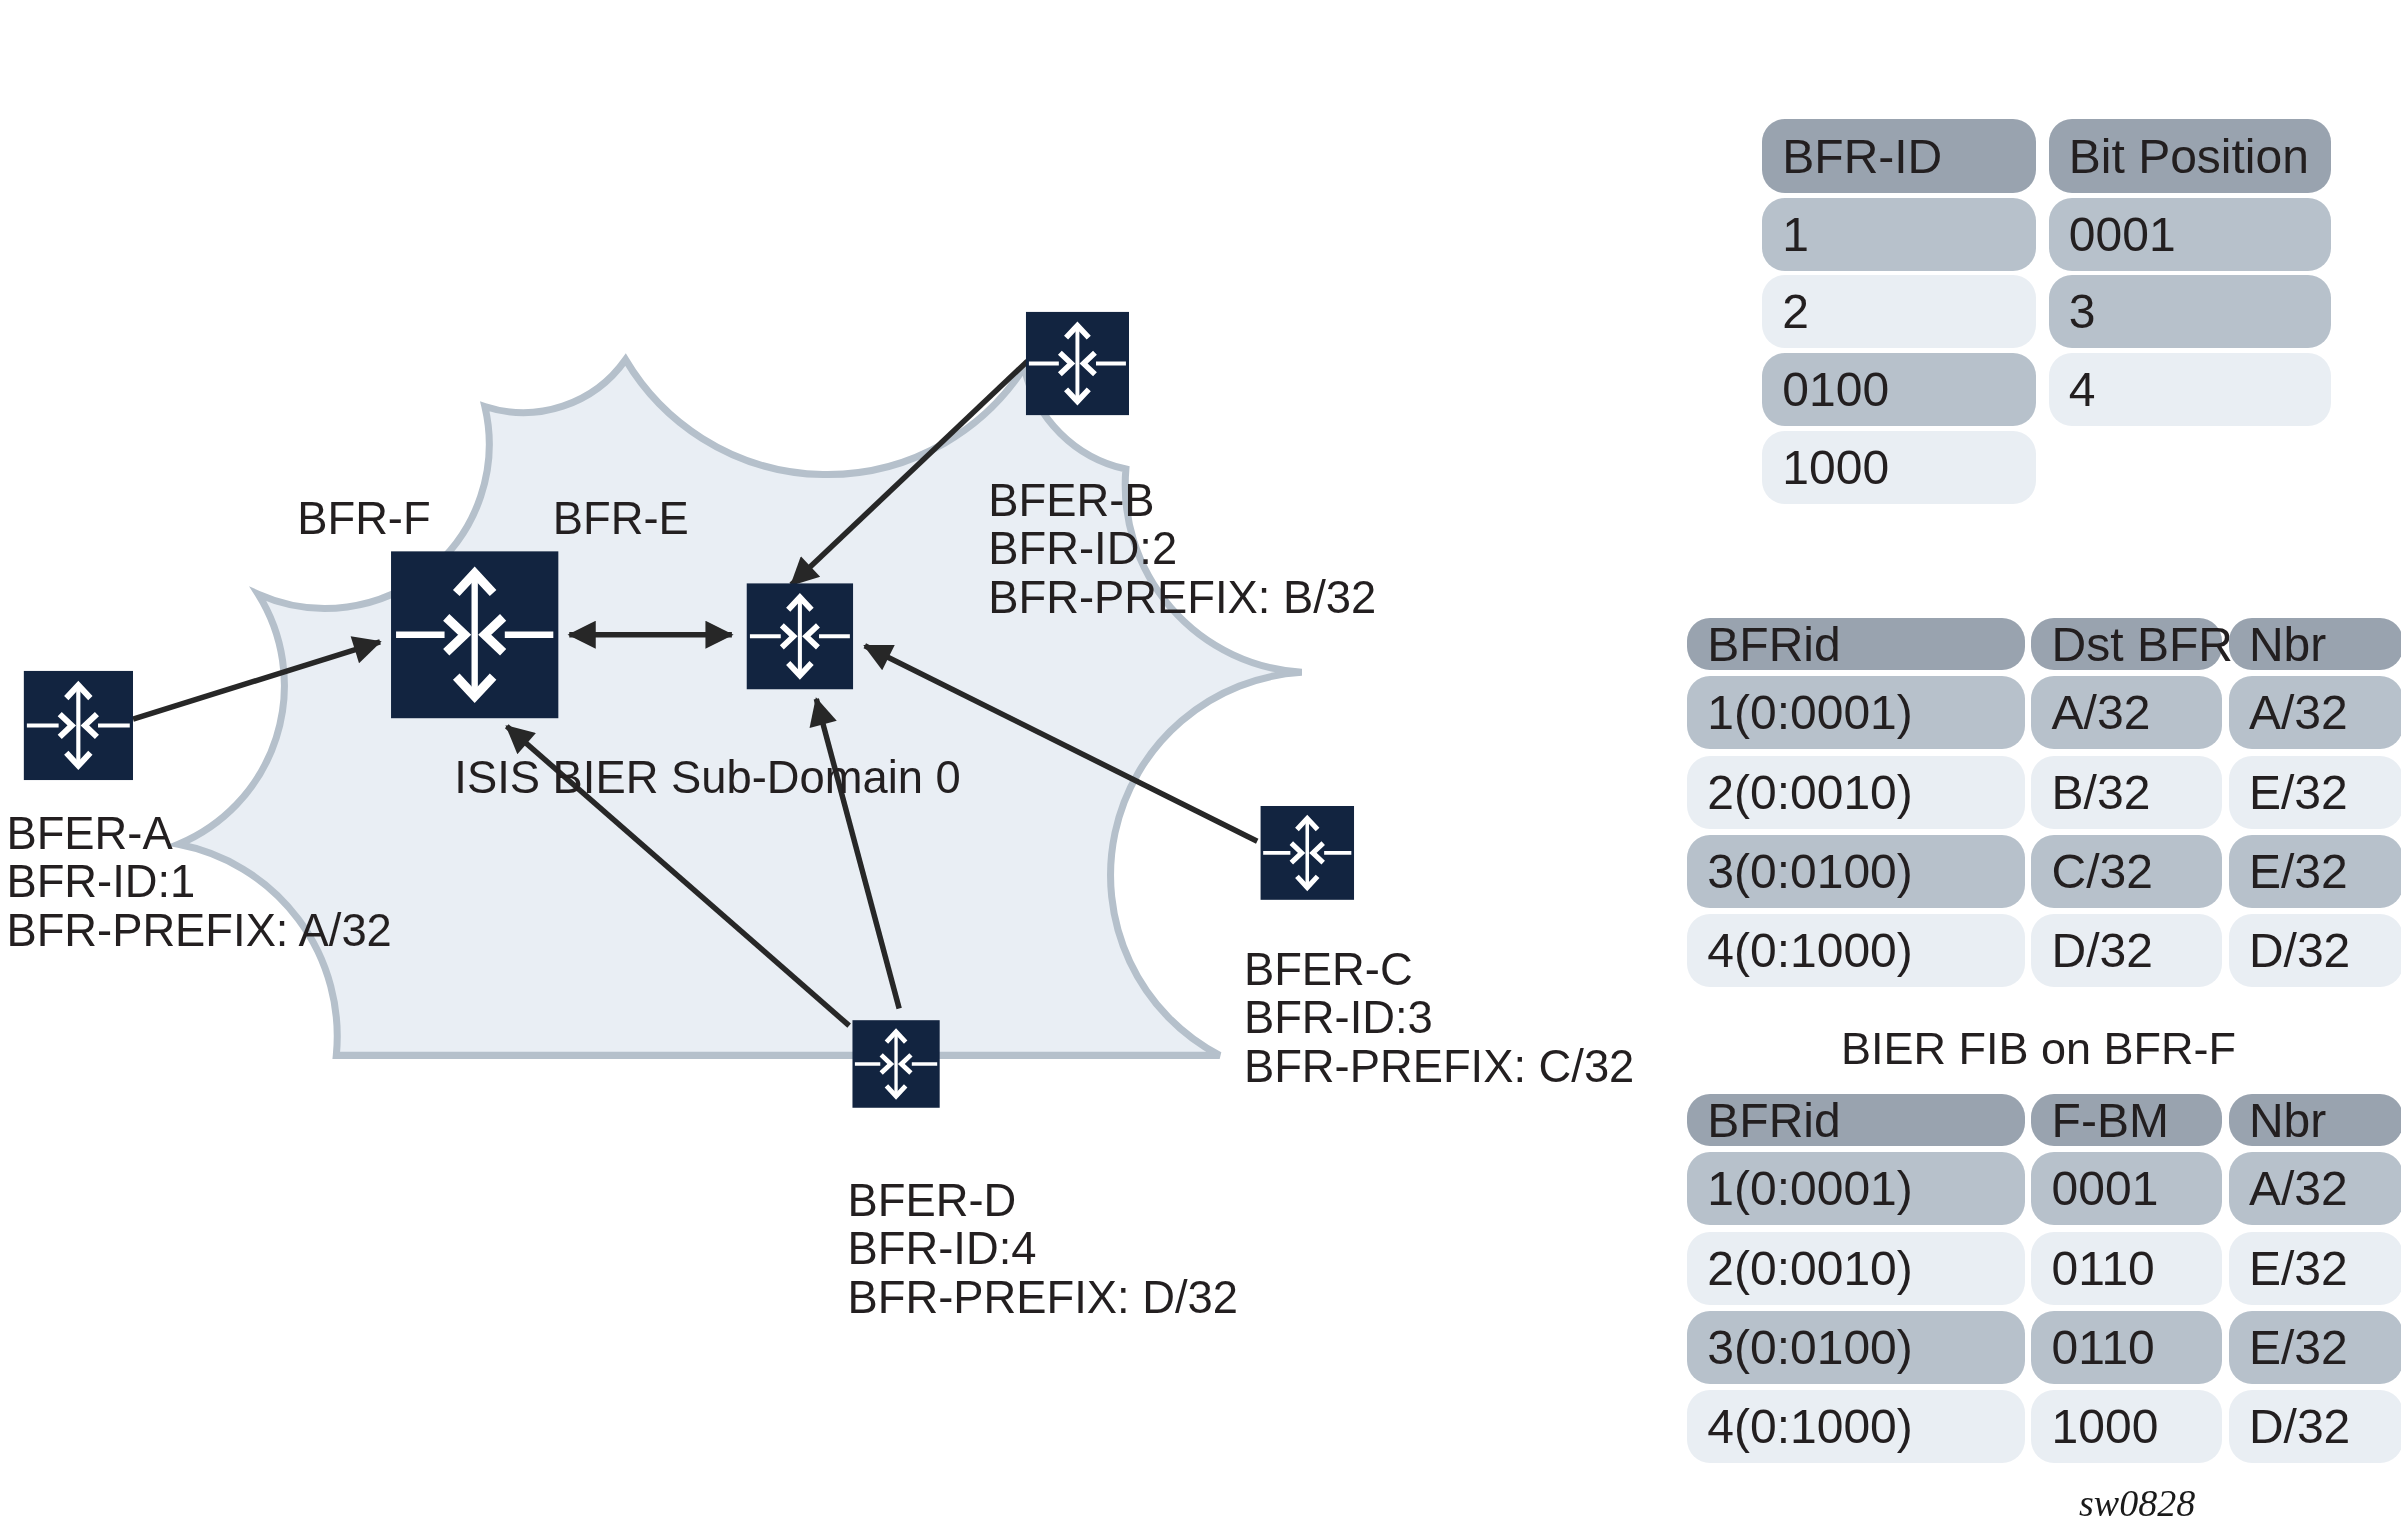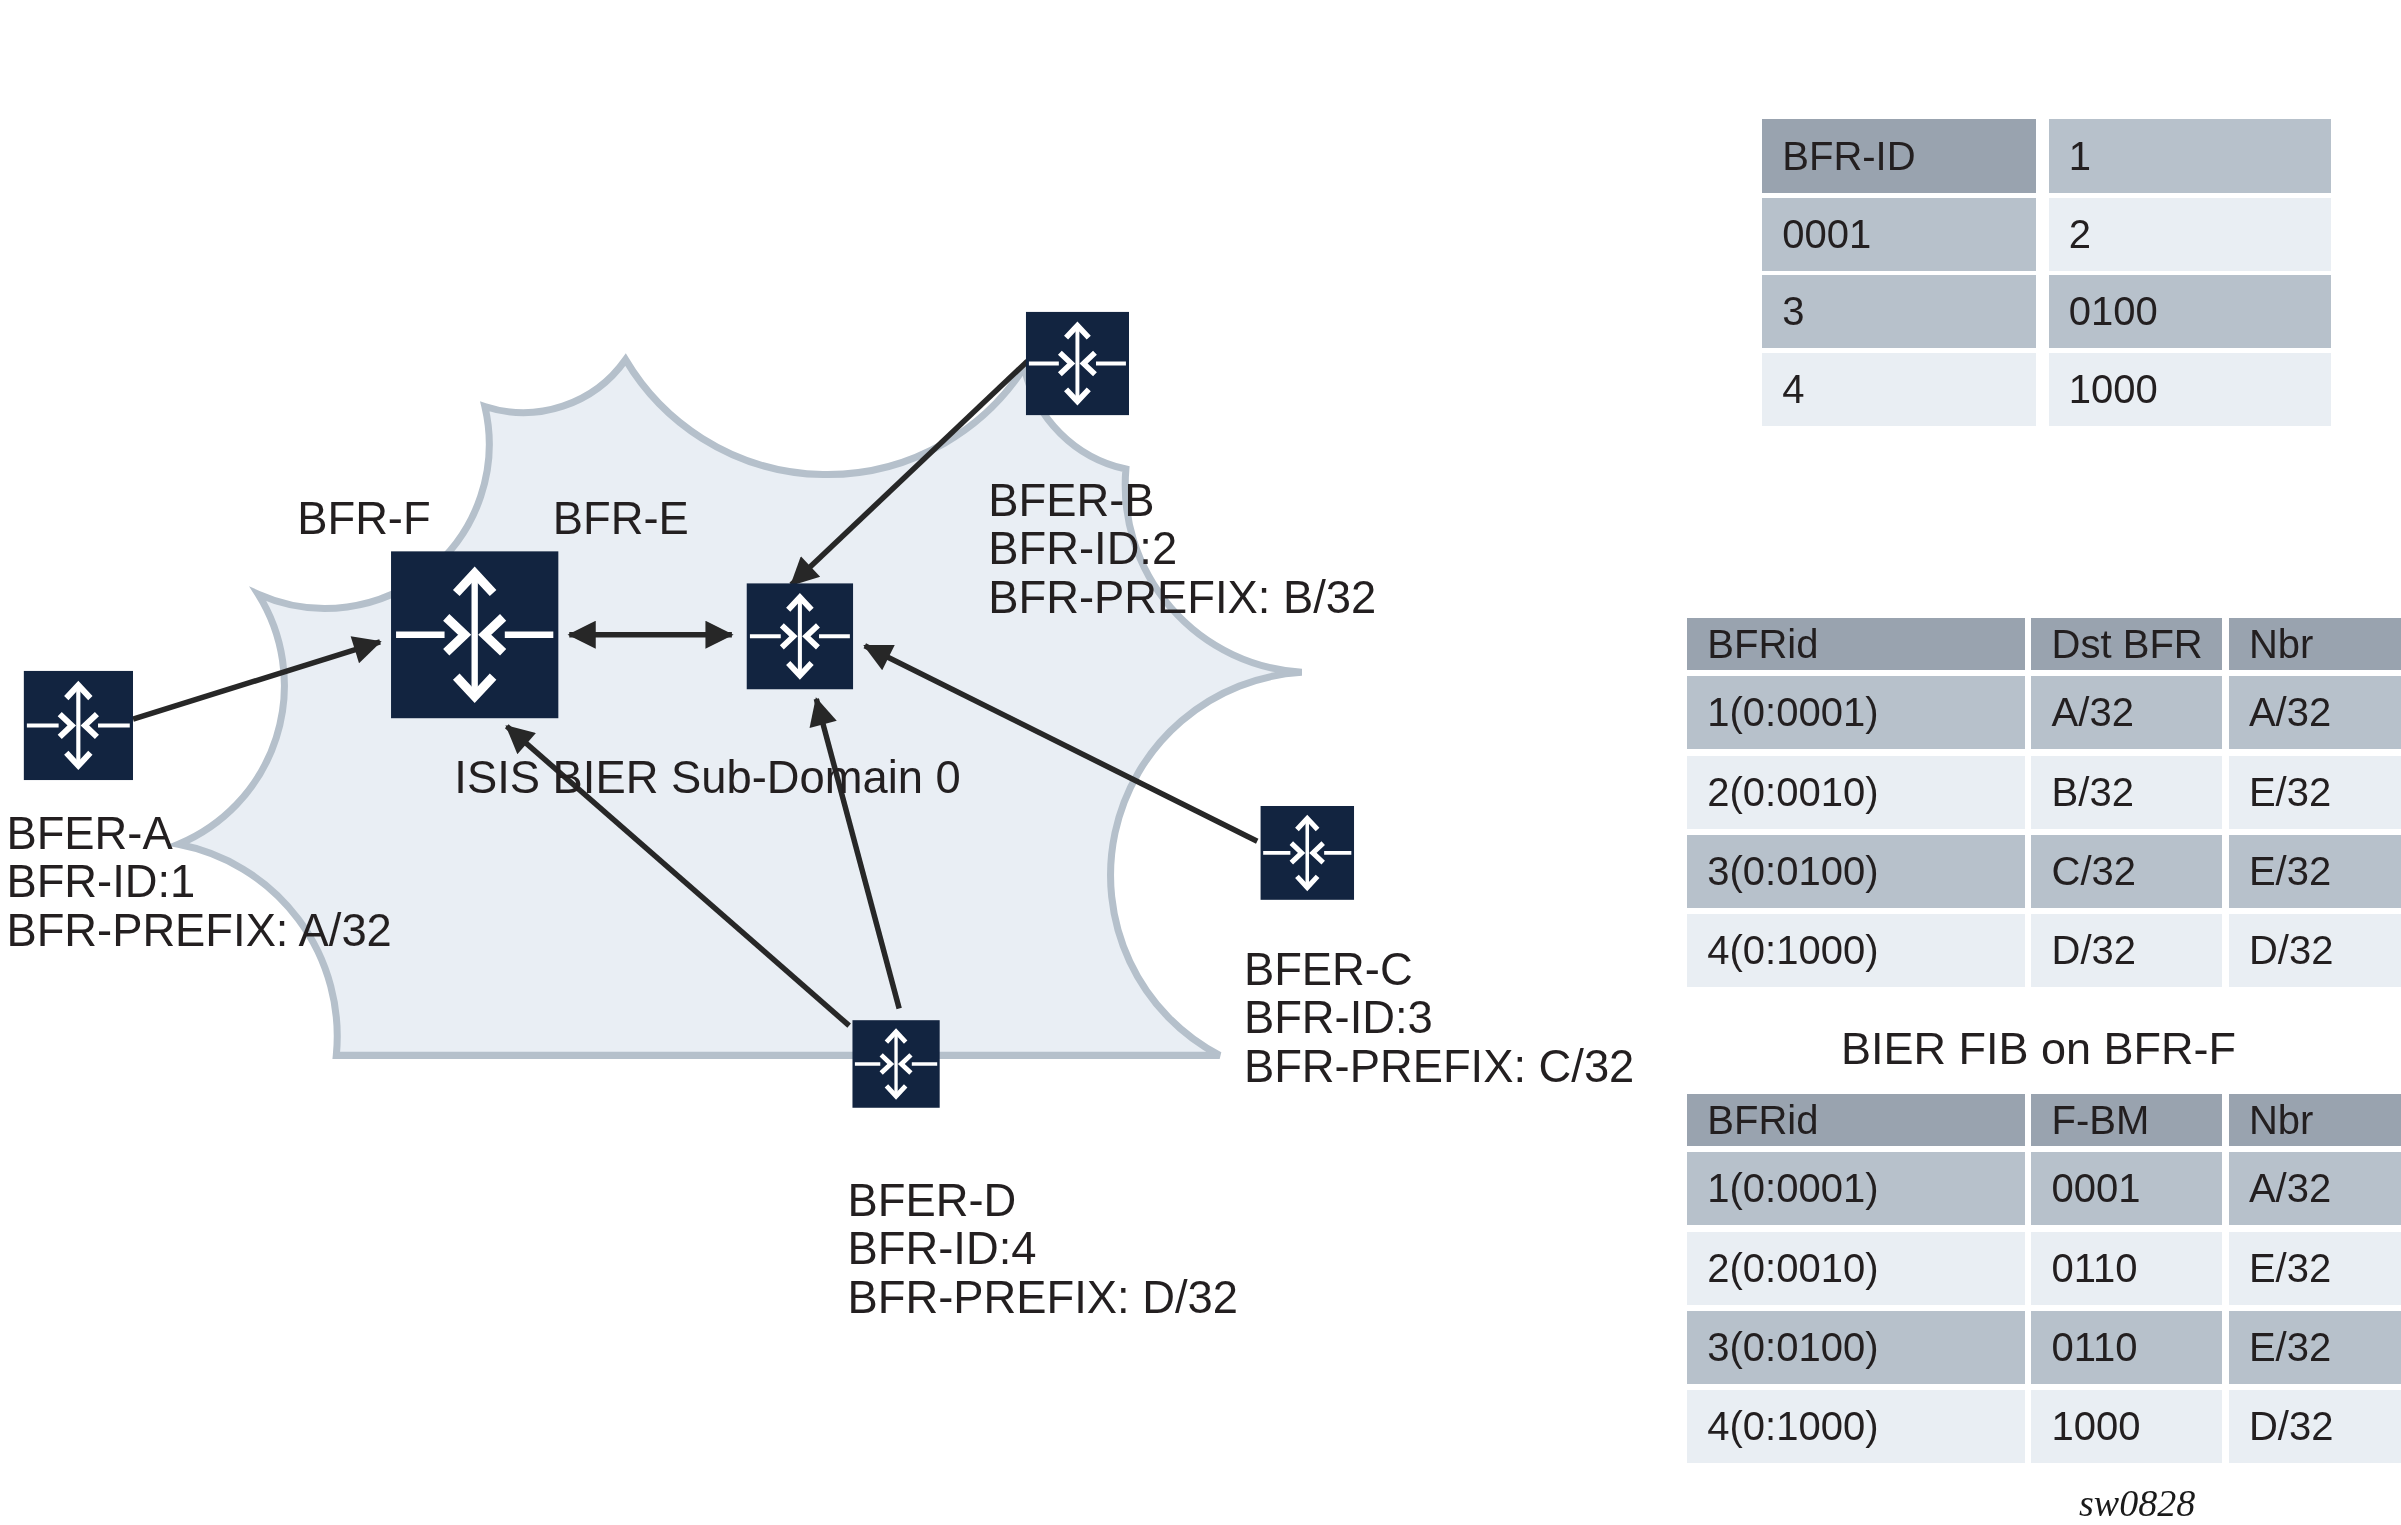--- a/index.html
+++ b/index.html
@@ -2,21 +2,21 @@
 <html style="font-size:12.5px"><head>
 <meta charset="utf-8">
 <style>
   html,body{margin:0;padding:0;background:#ffffff;}
   #stage{position:relative;width:2401px;height:1526px;background:#ffffff;overflow:hidden;
          font-family:"Liberation Sans","DejaVu Sans",sans-serif;color:#231f20;}
   svg text{font-family:"Liberation Sans","DejaVu Sans",sans-serif;fill:#231f20;}
   .dlabel{font-size:58px;}
   
   .tbl{position:absolute;display:grid;}
-  .tbl .cell{display:flex;align-items:center;padding-left:20.3px;font-size:40px;white-space:nowrap;}
+  .tbl .cell{display:flex;align-items:center;padding-left:20.3px;font-size:48px;white-space:nowrap;border-radius:23px;}
   .tbl .th{background:#99a3af;}
   .tbl .odd{background:#b7c1cb;}
   .tbl .even{background:#e9eef3;}
   #tbl-bit{left:1762px;top:119px;grid-template-columns:274px 282px;column-gap:12.5px;row-gap:4.7px;
            grid-template-rows:74px 73px 73px 73px 73px;}
   #tbl-rib{left:1681px;top:618px;}
   #tbl-fib{left:1681px;top:1094px;}
   .tbl3{grid-template-columns:338px 191px 174px;column-gap:6.3px;row-gap:6.3px;
         grid-template-rows:52px 73px 73px 73px 73px;padding-left:6px;}
   .ttl{position:absolute;text-align:center;font-size:45px;line-height:50px;white-space:pre-line;}
@@ -98,20 +98,21 @@
     </g>
     <g>
       <text class="dlabel" x="1084" y="1555">BFER-D</text>
       <text class="dlabel" x="1084" y="1617">BFR-ID:4</text>
       <text class="dlabel" x="1084" y="1679">BFR-PREFIX: D/32</text>
     </g>
   </svg>
 
   <div id="tbl-bit" class="tbl">
     <div class="cell th">BFR-ID</div>
+    <div class="cell th">Bit Position</div>
     <div class="cell odd">1</div>
     <div class="cell odd">0001</div>
     <div class="cell even">2</div>
     <div class="cell odd">3</div>
     <div class="cell odd">0100</div>
     <div class="cell even">4</div>
     <div class="cell even">1000</div>
   </div>
 
   <div id="tbl-rib" class="tbl tbl3">

